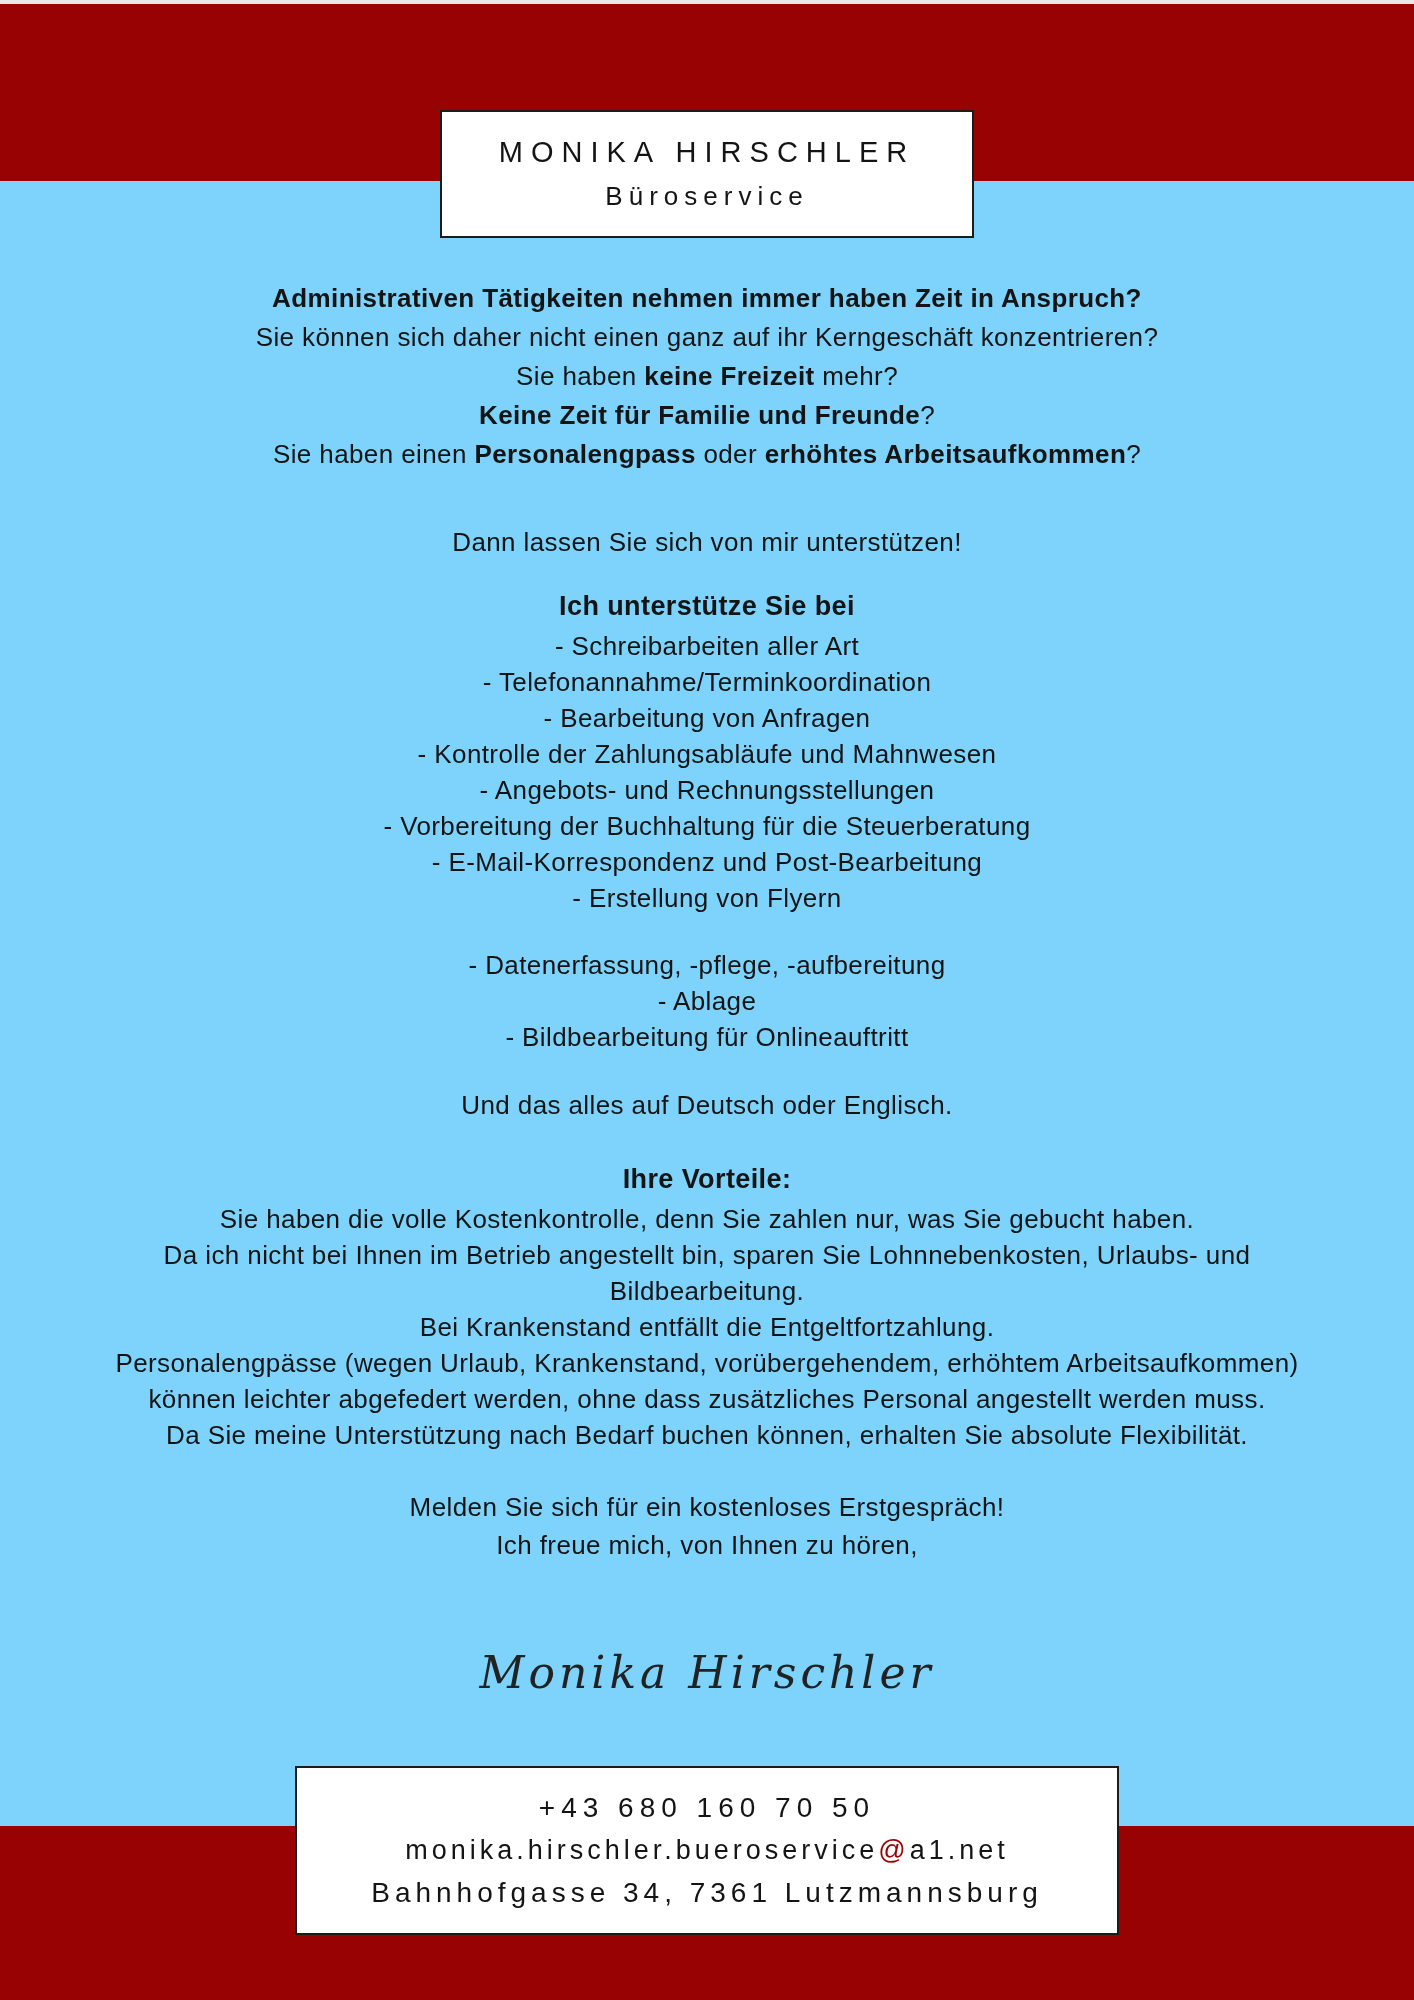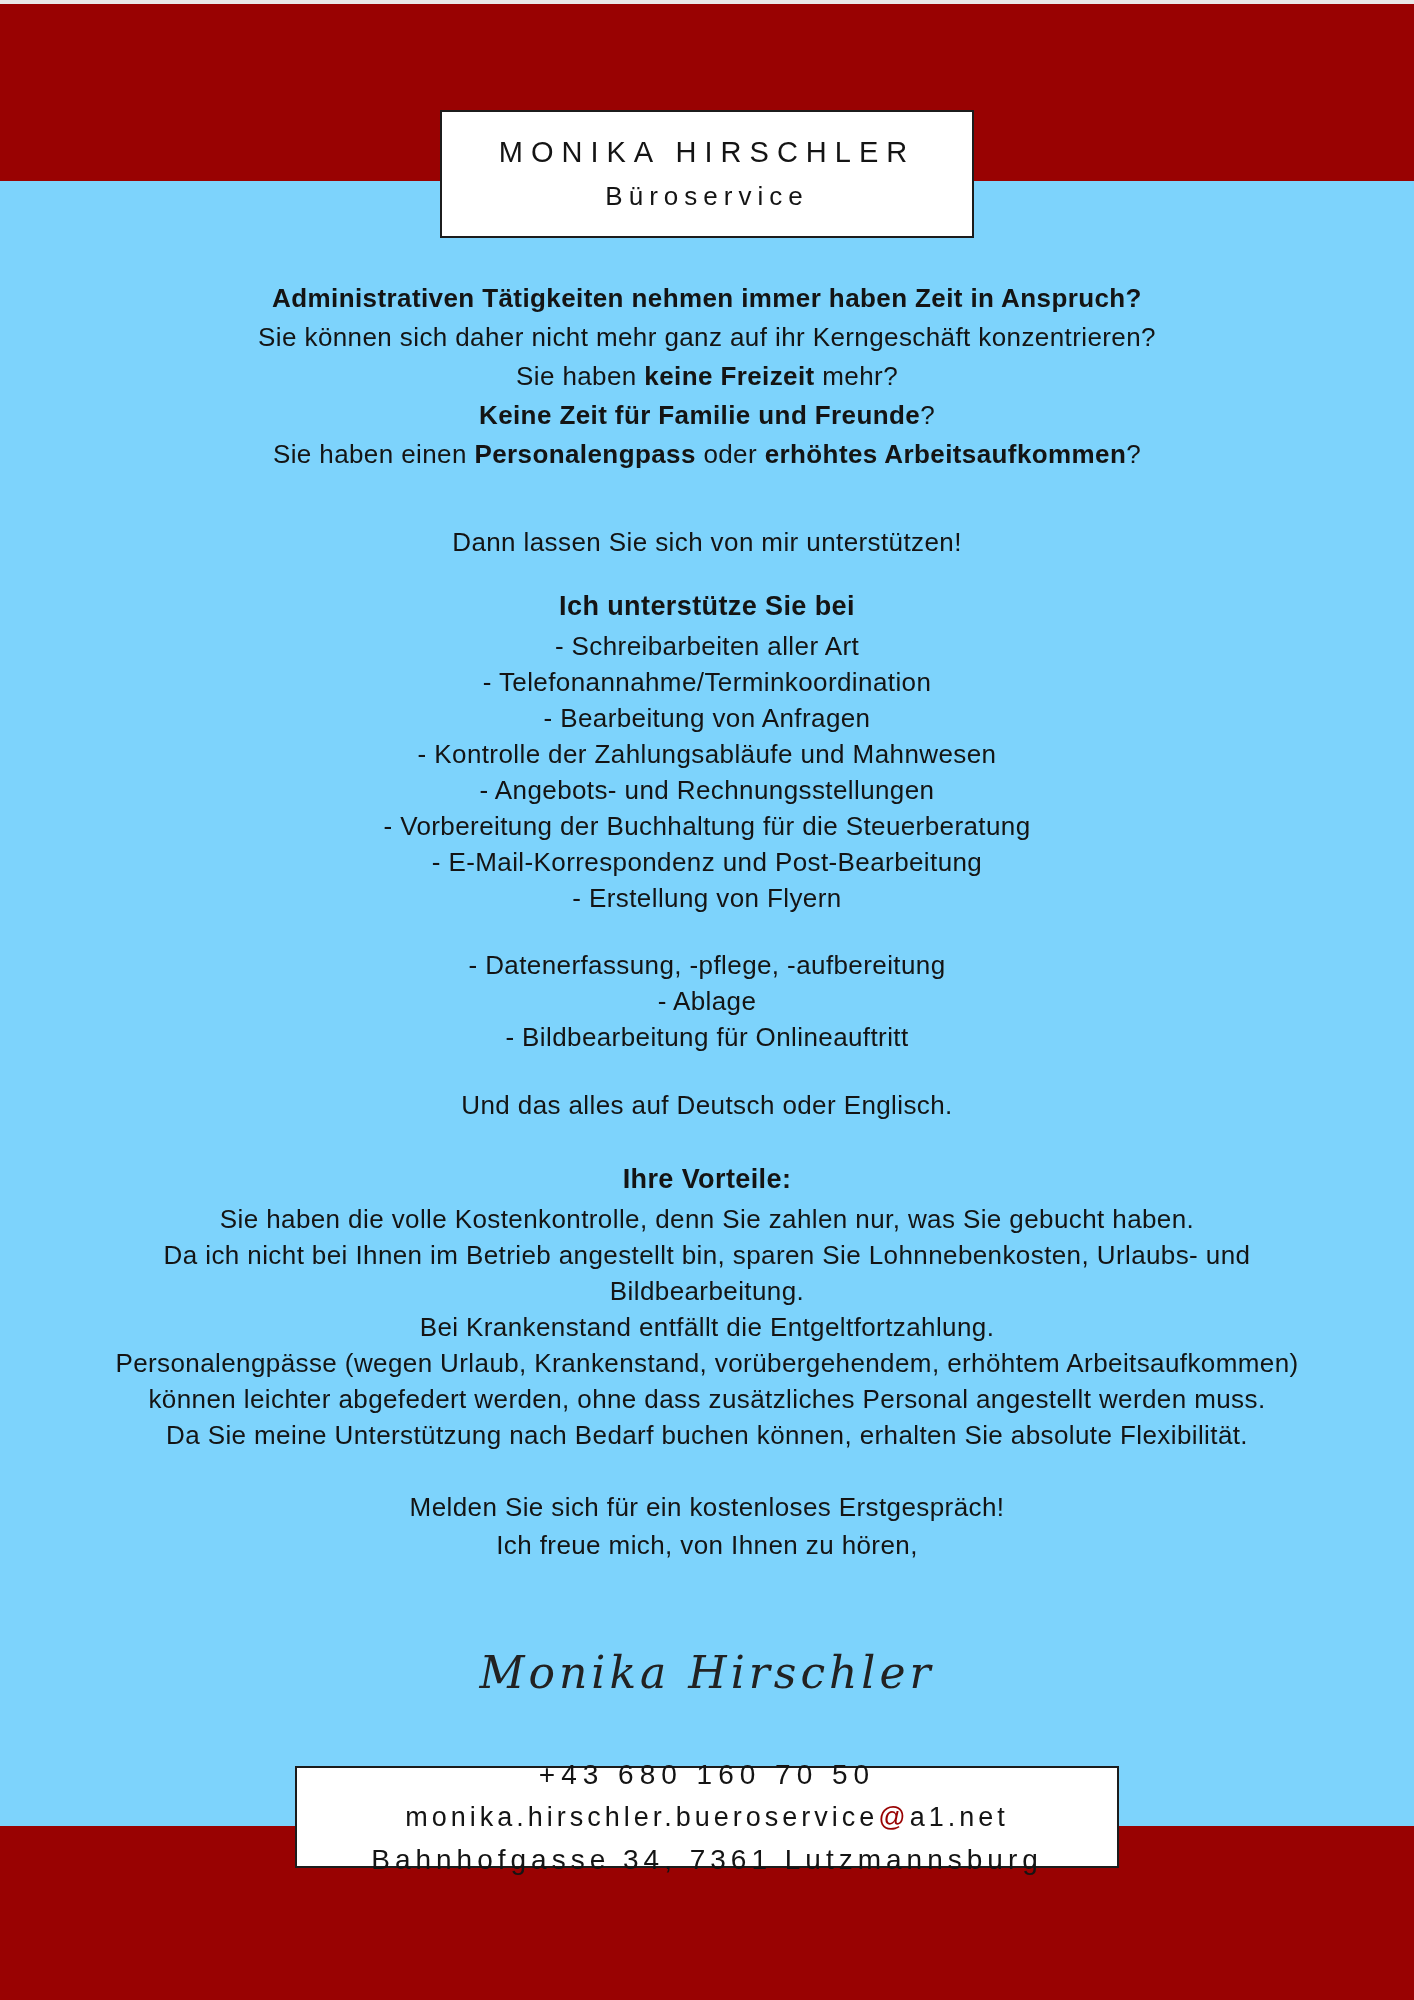--- a/index.html
+++ b/index.html
@@ -43,21 +43,21 @@
 
   .salutation { top:1591px; font-size:24px; line-height:28px; letter-spacing:0.4px; }
 
   .signature {
     top:1634px; font-family:"DejaVu Serif", serif; font-style:italic;
     font-size:44px; letter-spacing:4px; color:#222222; line-height:70px;
   }
 
   .contact-card {
     position:absolute; top:1762px; left:50%; transform:translateX(-50%);
-    width:824px; height:102px; background:#ffffff; border:2px solid #1c1c1c;
+    width:824px; height:169px; background:#ffffff; border:2px solid #1c1c1c;
     display:flex; flex-direction:column; align-items:center; justify-content:center; gap:11px;
   }
   .contact-phone   { font-size:28px; letter-spacing:6px; white-space:nowrap; }
   .contact-email   { font-size:27px; letter-spacing:4px; white-space:nowrap; }
   .email-at        { color:#990202; }
   .contact-address { font-size:28px; letter-spacing:5px; white-space:nowrap; }
 </style>
 </head>
 <body>
 
@@ -66,21 +66,21 @@
   <div class="band band-top"></div>
   <div class="band band-bottom"></div>
 
   <div class="brand-card">
     <div class="brand-name">MONIKA HIRSCHLER</div>
     <div class="brand-tagline">Büroservice</div>
   </div>
 
   <div class="center-block questions">
       <div><span class="bold">Administrativen Tätigkeiten nehmen immer haben Zeit in Anspruch?</span></div>
-      <div><span>Sie können sich daher nicht mehr ganz auf ihr Kerngeschäft konzentrieren?</span></div>
+      <div><span>Sie können sich daher nicht einen ganz auf ihr Kerngeschäft konzentrieren?</span></div>
       <div><span>Sie haben </span><span class="bold">keine Freizeit</span><span> mehr?</span></div>
       <div><span class="bold">Keine Zeit für Familie und Freunde</span><span>?</span></div>
       <div><span>Sie haben einen </span><span class="bold">Personalengpass</span><span> oder </span><span class="bold">erhöhtes Arbeitsaufkommen</span><span>?</span></div>
     </div>
 
   <div class="center-block invitation">Dann lassen Sie sich von mir unterstützen!</div>
 
   <div class="center-block services">
     <div class="section-heading">Ich unterstütze Sie bei</div>
     <div class="lines">

